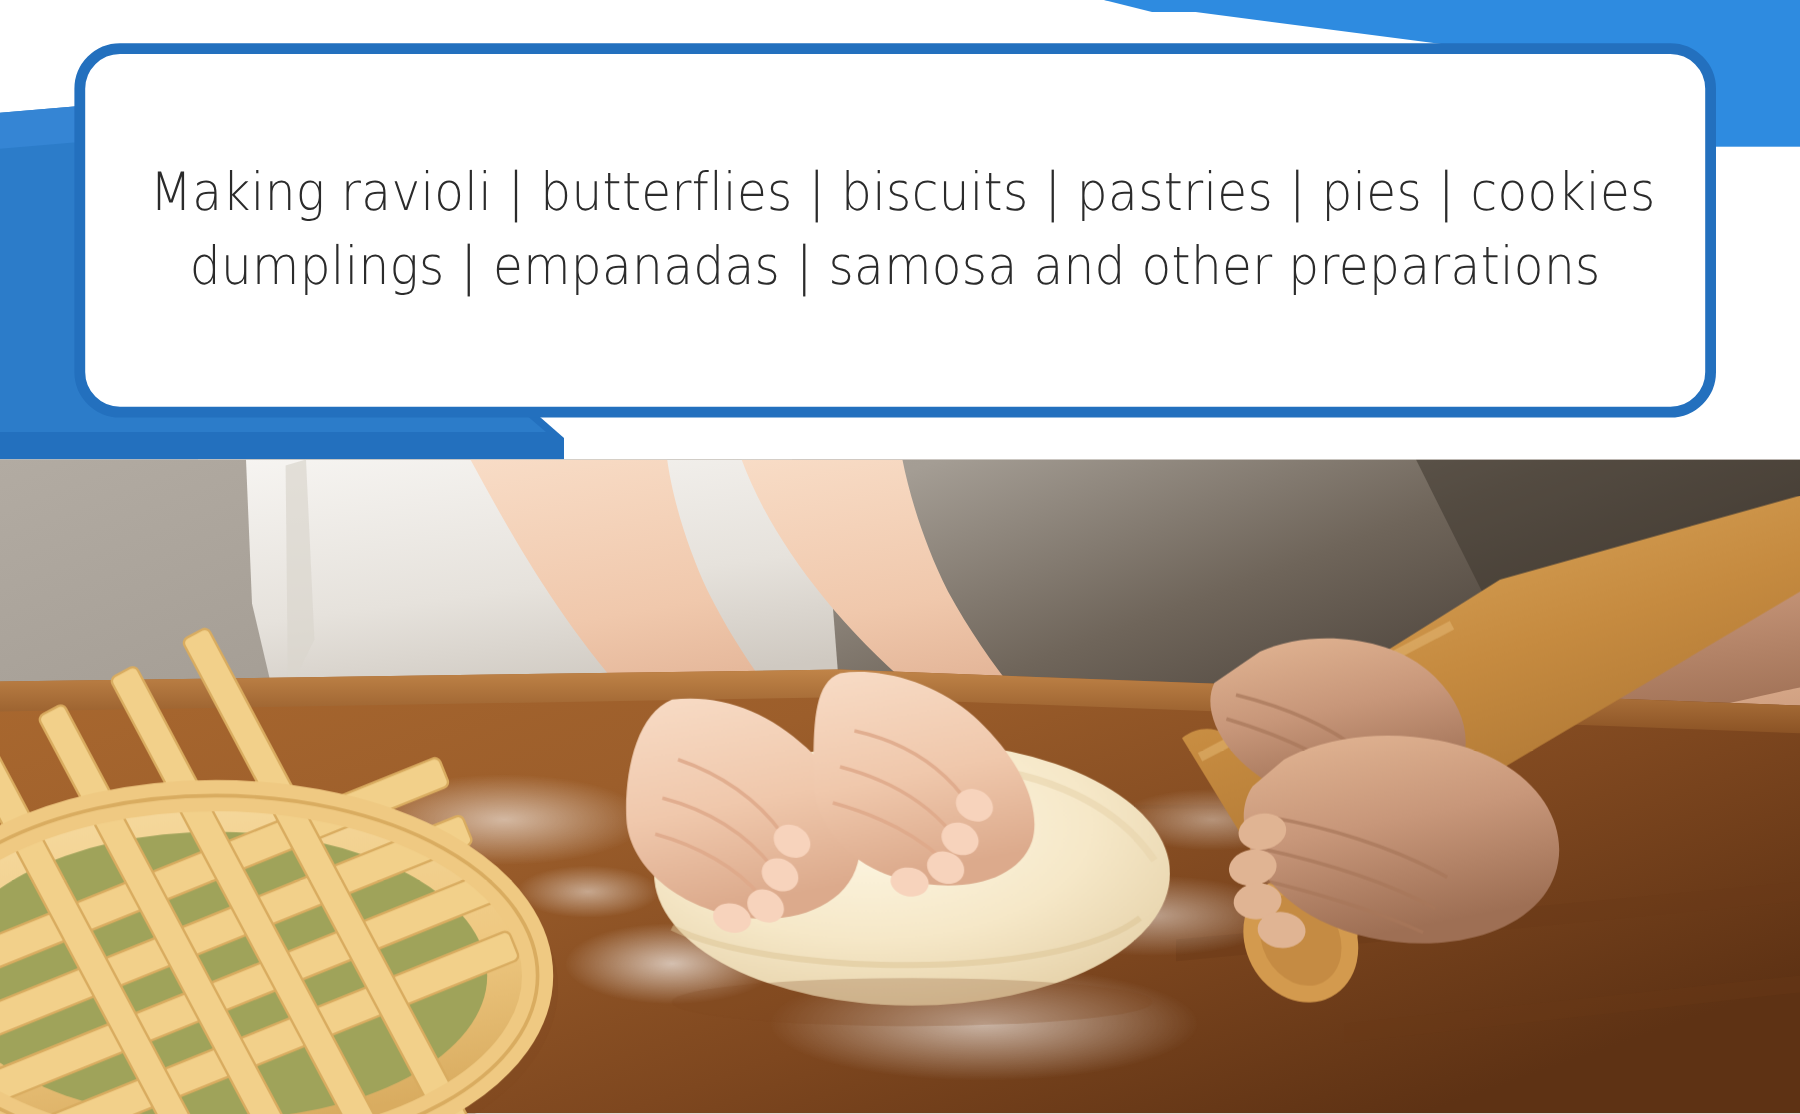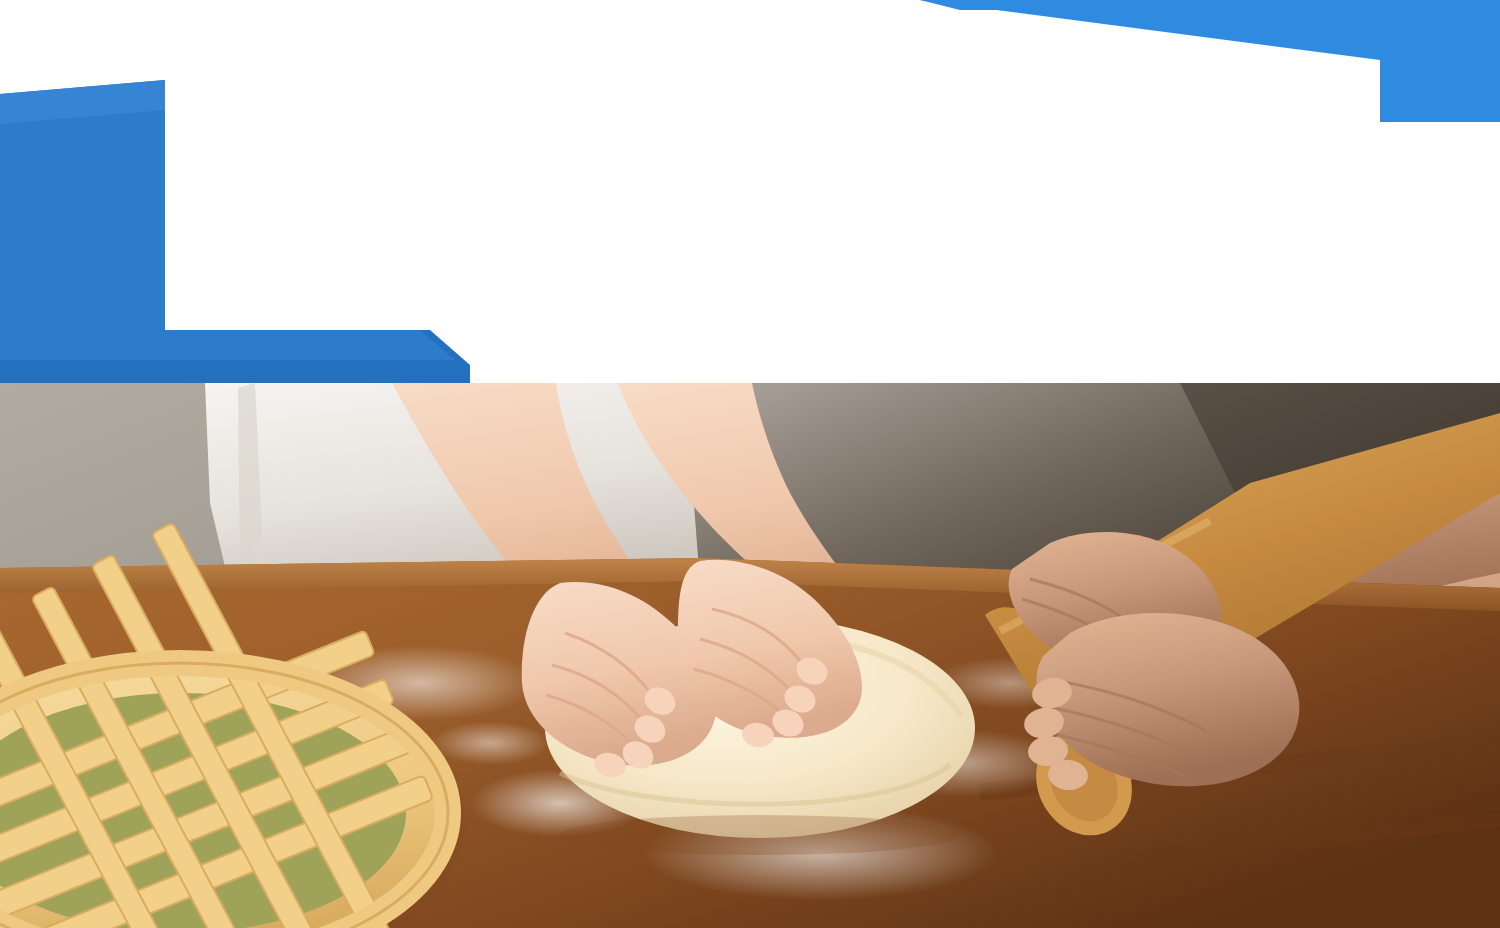--- a/index.html
+++ b/index.html
@@ -133,20 +133,26 @@
       </svg>
     </div>
 
     <div class="bar-bottom">
       <svg width="1500" height="53" viewBox="0 0 1500 53">
         <polygon points="0,0 430,0 470,35 470,53 0,53" fill="#2370BE"></polygon>
         <polygon points="0,0 420,0 455,30 0,30" fill="#2C7CC9"></polygon>
       </svg>
     </div>
 
+    <div class="speech-box">
+      <div class="speech-text">
+        <span class="line">Making ravioli | butterflies | biscuits | pastries | pies | cookies</span>
+        <span class="line">dumplings | empanadas | samosa and other preparations</span>
+      </div>
+    </div>
 
   </div>
 
   <div id="photo">
     <svg width="1500" height="545" viewBox="0 0 1500 545">
       <defs>
         <linearGradient id="gWall" x1="0" y1="0" x2="1" y2="0.4">
           <stop offset="0%" stop-color="#B2ABA2"></stop>
           <stop offset="45%" stop-color="#A49D94"></stop>
           <stop offset="75%" stop-color="#6F655A"></stop>

